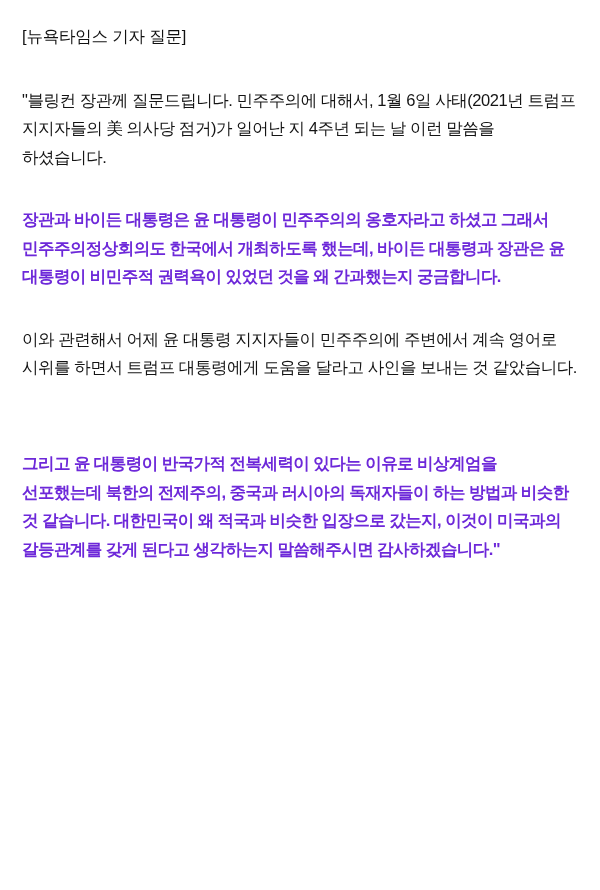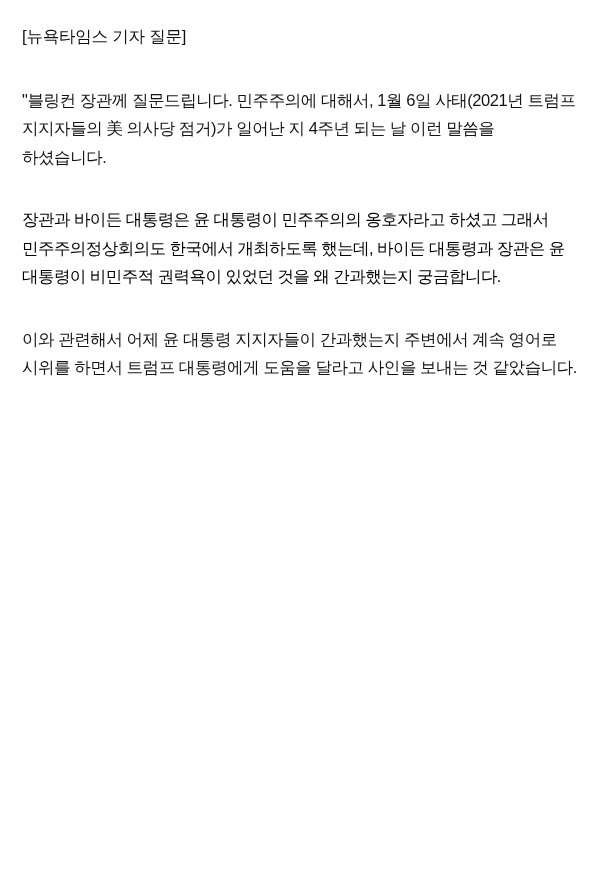--- a/index.html
+++ b/index.html
@@ -32,22 +32,22 @@
   .para {
     font-size: 16.5px;
     line-height: 1.73;
     color: #141414;
     margin: 0;
     letter-spacing: -0.45px;
     word-break: keep-all;
     text-align: left;
   }
   .para.bold {
-    font-weight: normal;
-    color: #000000;
+    font-weight: bold;
+    color: #6d28d9;
     letter-spacing: -0.55px;
   }
   .gap-lg {
     height: 37px;
   }
   .gap-md {
     height: 34px;
   }
   .gap-sm {
     height: 33px;
@@ -63,21 +63,22 @@
   <div class="gap-lg"></div>
 
   <p class="para">"블링컨 장관께 질문드립니다. 민주주의에 대해서, 1월 6일 사태(2021년 트럼프 지지자들의 美 의사당 점거)가 일어난 지 4주년 되는 날 이런 말씀을 하셨습니다.</p>
 
   <div class="gap-md"></div>
 
   <p class="para bold">장관과 바이든 대통령은 윤 대통령이 민주주의의 옹호자라고 하셨고 그래서 민주주의정상회의도 한국에서 개최하도록 했는데, 바이든 대통령과 장관은 윤 대통령이 비민주적 권력욕이 있었던 것을 왜 간과했는지 궁금합니다.</p>
 
   <div class="gap-md"></div>
 
-  <p class="para">이와 관련해서 어제 윤 대통령 지지자들이 간과했는지 주변에서 계속 영어로 시위를 하면서 트럼프 대통령에게 도움을 달라고 사인을 보내는 것 같았습니다.</p>
+  <p class="para">이와 관련해서 어제 윤 대통령 지지자들이 민주주의에 주변에서 계속 영어로 시위를 하면서 트럼프 대통령에게 도움을 달라고 사인을 보내는 것 같았습니다.</p>
 
   <div class="gap-sm"></div>
 
 
   <div class="gap-md"></div>
 
+  <p class="para bold">그리고 윤 대통령이 반국가적 전복세력이 있다는 이유로 비상계엄을 선포했는데 북한의 전제주의, 중국과 러시아의 독재자들이 하는 방법과 비슷한 것 같습니다. 대한민국이 왜 적국과 비슷한 입장으로 갔는지, 이것이 미국과의 갈등관계를 갖게 된다고 생각하는지 말씀해주시면 감사하겠습니다."</p>
 
 </div>
 
 </body></html>

